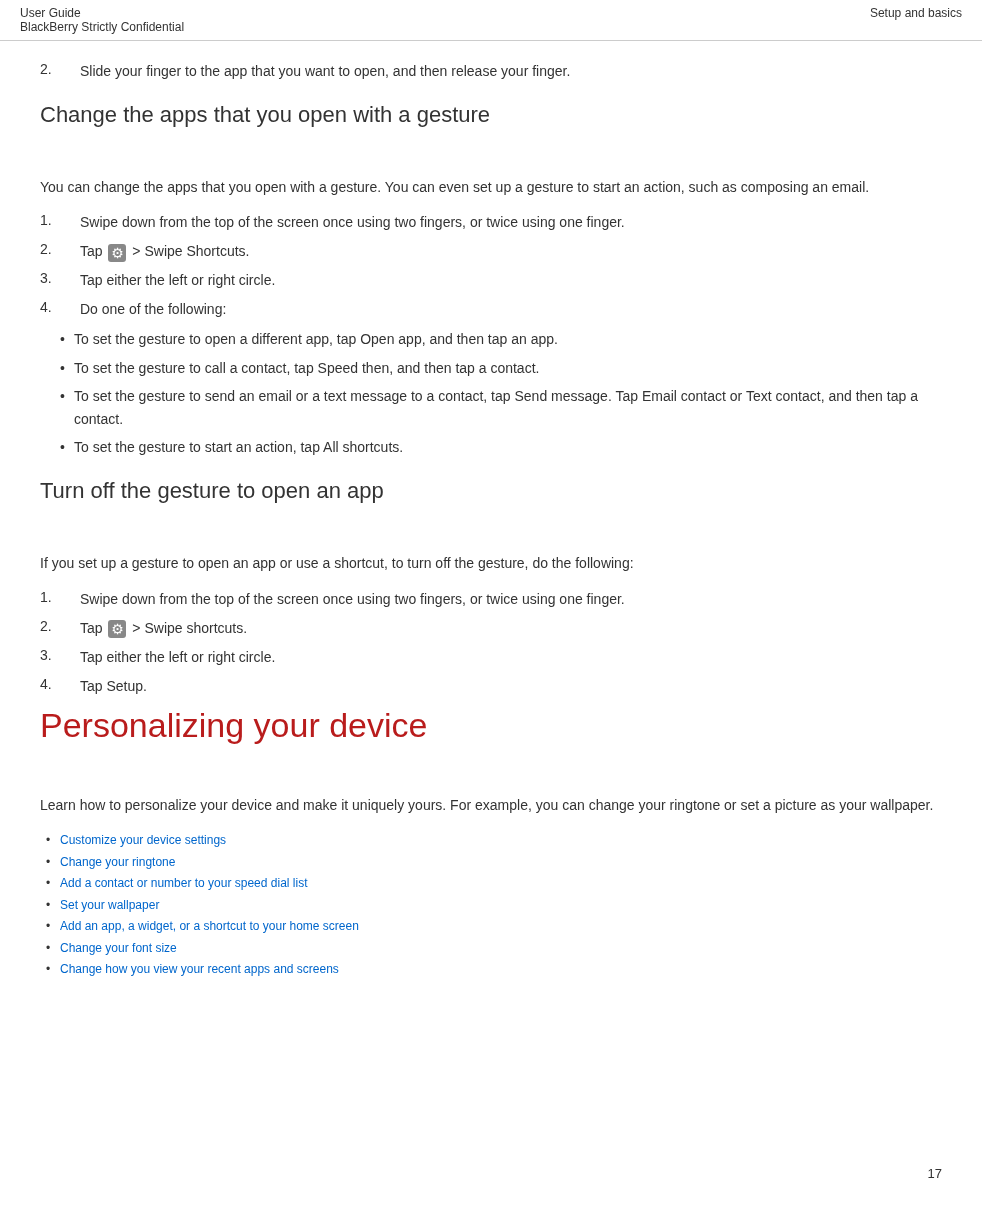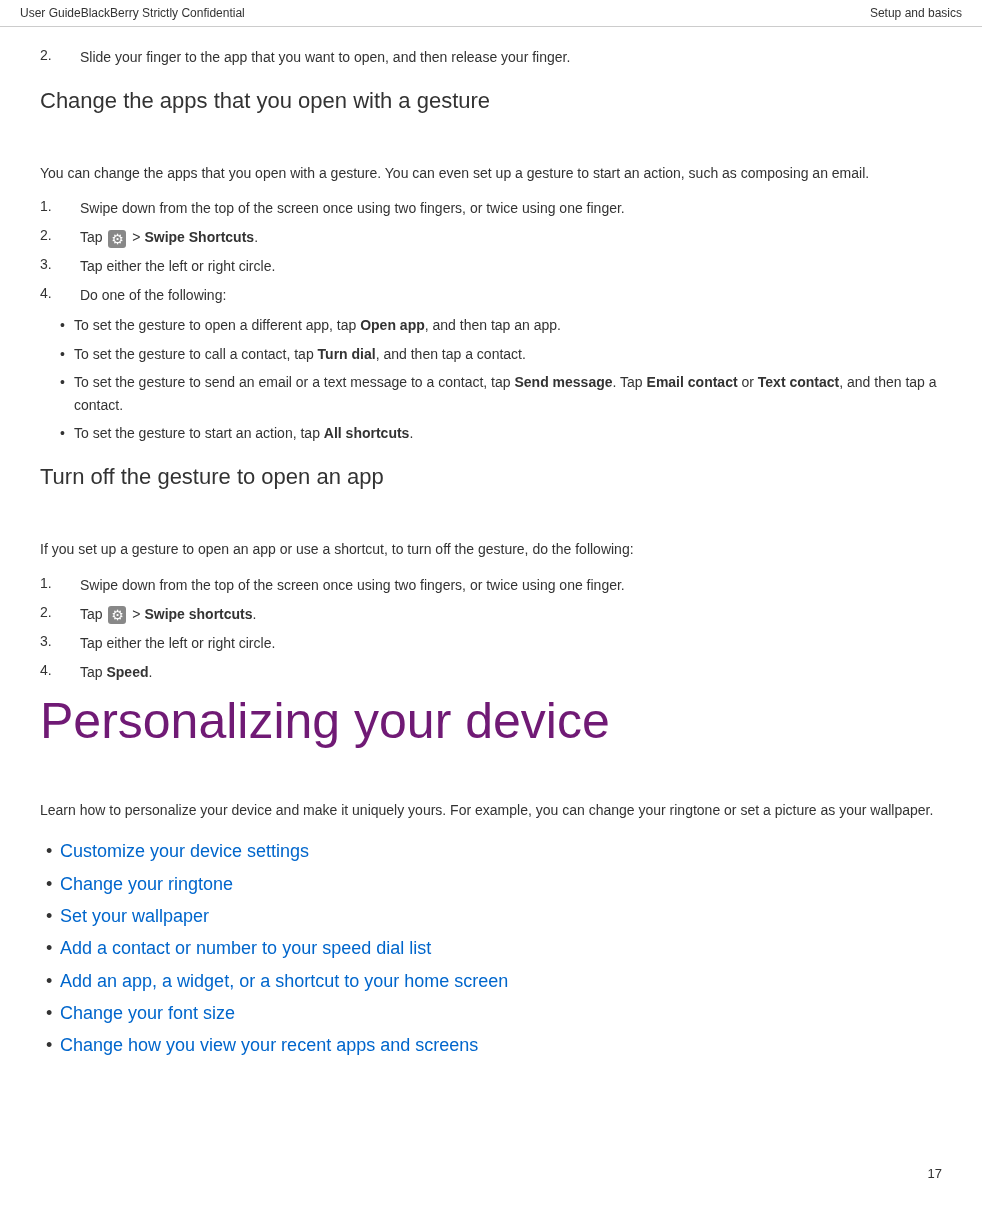--- a/index.html
+++ b/index.html
@@ -18,21 +18,21 @@
     }
     .page-header {
       display: flex;
       justify-content: space-between;
       align-items: flex-start;
       padding: 6px 20px 6px 20px;
       border-bottom: 1px solid #ccc;
     }
     .header-left {
       display: flex;
-      flex-direction: row;
+      flex-direction: column;
     }
     .header-title {
       font-size: 12px;
       color: #333;
       font-weight: normal;
     }
     .header-subtitle {
       font-size: 12px;
       color: #333;
       font-weight: normal;
@@ -63,32 +63,32 @@
       margin-bottom: 12px;
       margin-top: 20px;
     }
     .section-para {
       font-size: 14px;
       line-height: 1.6;
       margin-bottom: 14px;
       margin-top: 48px;
     }
     .personalize-heading {
-      font-size: 50px;
-      font-weight: normal;
-      color: #701a75;
+      font-size: 34px;
+      font-weight: normal;
+      color: #b91c1c;
       margin-bottom: 16px;
       line-height: 1.2;
     }
     .link-list {
       list-style: none;
       margin: 0 0 0 20px;
     }
     .link-list li {
-      font-size: 18px;
+      font-size: 12px;
       line-height: 1.8;
       position: relative;
     }
     .link-list li::before {
       content: "•";
       position: absolute;
       left: -14px;
       color: #333;
     }
     .link-list li a {
@@ -115,21 +115,21 @@
     .tap-icon::after {
       content: "⚙";
       font-size: 14px;
       position: absolute;
       top: 50%;
       left: 50%;
       transform: translate(-50%, -50%);
       color: #fff;
     }
     b, strong {
-      font-weight: bold;
+      font-weight: normal;
     }
     .sub-bullet-list {
       list-style: none;
       margin: 4px 0 20px 20px;
     }
     .sub-bullet-list li {
       font-size: 14px;
       line-height: 1.6;
       margin-bottom: 6px;
       position: relative;
@@ -174,21 +174,21 @@
     <span class="step-number">3.</span>
     <span class="step-text">Tap either the left or right circle.</span>
   </div>
   <div class="step-item">
     <span class="step-number">4.</span>
     <span class="step-text">Do one of the following:</span>
   </div>
 
   <ul class="sub-bullet-list">
     <li>To set the gesture to open a different app, tap <strong>Open app</strong>, and then tap an app.</li>
-    <li>To set the gesture to call a contact, tap <strong>Turn dial</strong>, and then tap a contact.</li>
+    <li>To set the gesture to call a contact, tap <strong>Speed then</strong>, and then tap a contact.</li>
     <li>To set the gesture to send an email or a text message to a contact, tap <strong>Send message</strong>. Tap <strong>Email contact</strong> or <strong>Text contact</strong>, and then tap a contact.</li>
     <li>To set the gesture to start an action, tap <strong>All shortcuts</strong>.</li>
   </ul>
 
   <h2 class="section-heading">Turn off the gesture to open an app</h2>
   <p class="section-para">If you set up a gesture to open an app or use a shortcut, to turn off the gesture, do the following:</p>
 
   <div class="step-item">
     <span class="step-number">1.</span>
     <span class="step-text">Swipe down from the top of the screen once using two fingers, or twice using one finger.</span>
@@ -196,31 +196,31 @@
   <div class="step-item">
     <span class="step-number">2.</span>
     <span class="step-text">Tap <span class="tap-icon"></span> &gt; <strong>Swipe shortcuts</strong>.</span>
   </div>
   <div class="step-item">
     <span class="step-number">3.</span>
     <span class="step-text">Tap either the left or right circle.</span>
   </div>
   <div class="step-item">
     <span class="step-number">4.</span>
-    <span class="step-text">Tap <strong>Speed</strong>.</span>
+    <span class="step-text">Tap <strong>Setup</strong>.</span>
   </div>
 
   <h1 class="personalize-heading">Personalizing your device</h1>
   <p class="section-para">Learn how to personalize your device and make it uniquely yours. For example, you can change your ringtone or set a picture as your wallpaper.</p>
 
   <ul class="link-list">
     <li><a href="#">Customize your device settings</a></li>
     <li><a href="#">Change your ringtone</a></li>
+    <li><a href="#">Add a contact or number to your speed dial list</a></li>
     <li><a href="#">Set your wallpaper</a></li>
-    <li><a href="#">Add a contact or number to your speed dial list</a></li>
     <li><a href="#">Add an app, a widget, or a shortcut to your home screen</a></li>
     <li><a href="#">Change your font size</a></li>
     <li><a href="#">Change how you view your recent apps and screens</a></li>
   </ul>
 
 </div>
 
 <div class="page-footer">17</div>
 
 </body></html>

